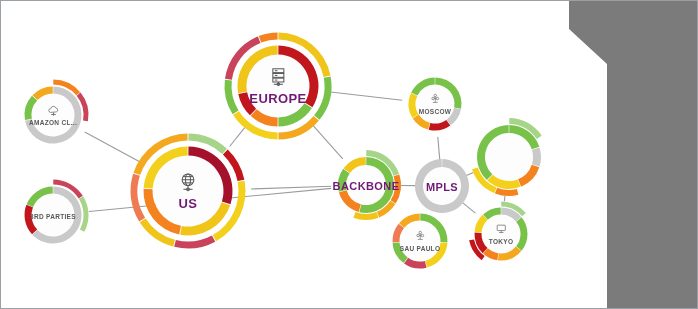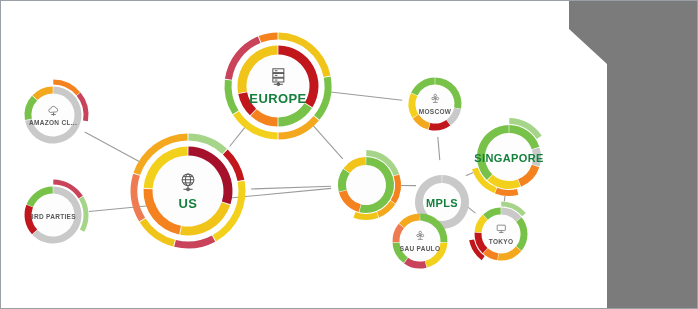--- a/index.html
+++ b/index.html
@@ -12,21 +12,21 @@
   
   #graph{position:absolute;left:0;top:0;width:698px;height:309px;}
   #edges{position:absolute;left:0;top:0;}
 
   .node{position:absolute;transform:translate(-50%,-50%);}
   .node svg{display:block;overflow:visible;}
   .node .hub{position:absolute;left:50%;top:50%;transform:translate(-50%,-50%);
              display:flex;flex-direction:column;align-items:center;justify-content:center;
              pointer-events:none;}
   .node .hub .ico{display:block;line-height:0;}
-  .node .label{color:#15803d;letter-spacing:.4px;text-align:center;
+  .node .label{color:#701a75;letter-spacing:.4px;text-align:center;
                white-space:nowrap;font-weight:bold;}
   .n-xl .label{font-size:13px;margin-top:2px;}
   .n-lg .label{font-size:11px;margin-top:2px;}
   .n-md .label{font-size:6.5px;margin-top:2px;color:#585858;letter-spacing:.3px;}
 
   
   #panel{position:absolute;right:0;top:0;width:128px;height:309px;
          background:#7b7b7b;
          clip-path:polygon(38px 0, 128px 0, 128px 309px, 38px 309px, 38px 63px, 0 28px, 0 0);
          }
@@ -156,22 +156,25 @@
             <circle cx="44" cy="44" r="19.5" fill="#fdfdfd"></circle>
             <path d="M 44.29320995525488 16.00153525776566 A 28 28 0 1 1 37.32106318779973 71.1917598374698 L 39.229330848428376 63.422685598192714 A 20 20 0 1 0 44.209435682324916 24.001096612689757 Z" fill="#79c24a"></path>
             <path d="M 36.753066737129416 71.0459231360939 A 28 28 0 0 1 16.95407686390609 51.24693326287058 L 24.681483474218634 49.17638090205041 A 20 20 0 0 0 38.82361909794958 63.31851652578136 Z" fill="#f4821f"></path>
             <path d="M 16.808240162530186 50.67893681220025 A 28 28 0 0 1 21.176421719600476 27.780127174405003 L 27.697444085428913 32.414376553146425 A 20 20 0 0 0 24.577314401807275 48.7706691515716 Z" fill="#79c24a"></path>
             <path d="M 21.5211106946488 27.305703500962743 A 28 28 0 0 1 43.706790044745105 16.00153525776566 L 43.79056431767508 24.001096612689757 A 20 20 0 0 0 27.943650496177714 32.075502500687676 Z" fill="#f0c419"></path>
             <path d="M 44.305428742443084 9.001332692754005 A 35 35 0 0 1 77.19132793221698 32.89433702582178 L 71.50138600097978 34.79816496425233 A 29 29 0 0 0 44.253069529452844 15.001104231139031 Z" fill="#a6d58a"></path>
             <path d="M 77.38009327618795 33.47529701735044 A 35 35 0 0 1 73.71400906701996 62.49534171528215 L 68.6201789412451 59.32471170694807 A 29 29 0 0 0 71.65779157169858 35.27953181437608 Z" fill="#f4821f"></path>
             <path d="M 73.38669525870446 63.01110574827347 A 35 35 0 0 1 57.16784920987779 76.4285020805143 L 54.91050363104159 70.86933029528328 A 29 29 0 0 0 68.34897607149799 59.75205904856945 Z" fill="#f4a81d"></path>
             <path d="M 56.599888284201796 76.65337371889211 A 35 35 0 0 1 31.40011171579821 76.65337371889211 L 33.56009256451851 71.0556525099392 A 29 29 0 0 0 54.43990743548149 71.05565250993918 Z" fill="#f0c419"></path>
           </svg>
-        </div>
-        <div class="node n-lg" style="left: 441px; top: 201px; width: 70px; height: 70px;">
+          <div class="hub">
+            <div class="label">BACKBONE</div>
+          </div>
+        </div>
+        <div class="node n-lg" style="left: 441px; top: 185px; width: 70px; height: 70px;">
           <svg width="70" height="70">
             <circle cx="35" cy="35" r="18.5" fill="#fdfdfd"></circle>
             <path d="M 35.28273817113863 8.00148042713117 A 27 27 0 1 1 34.71726182886135 8.00148042713117 L 34.801036101791325 16.001041782055268 A 19 19 0 1 0 35.19896389820867 16.001041782055268 Z" fill="#c9c9c9"></path>
           </svg>
           <div class="hub">
             <div class="label">MPLS</div>
           </div>
         </div>
         <div class="node n-md" style="left: 434px; top: 103px; width: 82px; height: 82px;">
           <svg width="82" height="82">
@@ -202,23 +205,20 @@
             <circle cx="48" cy="48" r="23.5" fill="#fdfdfd"></circle>
             <path d="M 48.33509709171986 16.00175458030361 A 32 32 0 0 1 78.32858912030675 37.793302102461766 L 70.74644184023006 40.34497657684632 A 24 24 0 0 0 48.251322818789895 24.00131593522771 Z" fill="#79c24a"></path>
             <path d="M 78.53569051252086 38.430694647805225 A 32 32 0 0 1 78.53569051252086 57.569305352194775 L 70.90176788439064 55.176979014146085 A 24 24 0 0 0 70.90176788439064 40.823020985853915 Z" fill="#c9c9c9"></path>
             <path d="M 78.32858912030675 58.206697897538234 A 32 32 0 0 1 60.090905178190944 77.62785871391984 L 57.06817888364321 70.22089403543987 A 24 24 0 0 0 70.74644184023006 55.65502342315368 Z" fill="#f4821f"></path>
             <path d="M 59.467774385449616 77.87457364791045 A 32 32 0 0 1 26.33996897015486 71.5551067878315 L 31.754976727616146 65.66633009087363 A 24 24 0 0 0 56.60083078908721 70.40593023593284 Z" fill="#f3d01c"></path>
             <path d="M 25.851418436146986 71.09632729914759 A 32 32 0 0 1 47.66490290828012 16.00175458030361 L 47.74867718121009 24.00131593522771 A 24 24 0 0 0 31.38856382711024 65.3222454743607 Z" fill="#79c24a"></path>
             <path d="M 48.34033488443658 9.001485000497318 A 39 39 0 0 1 80.74517471684212 26.816196451923844 L 75.70745552963564 30.07524315162787 A 33 33 0 0 0 48.28797567144634 15.001256538882345 Z" fill="#a6d58a"></path>
             <path d="M 57.368893656613295 85.85794278154944 A 39 39 0 0 1 33.960124483318005 84.38518785819409 L 36.120105332038314 78.78746664924114 A 33 33 0 0 0 55.92752540174971 80.03364389208029 Z" fill="#f4821f"></path>
             <path d="M 33.327253737564746 84.13461660400165 A 39 39 0 0 1 11.015377446958226 60.37488159979859 L 16.705319378195423 58.47105366136804 A 33 33 0 0 0 35.58459931640094 78.57544481877063 Z" fill="#f3d01c"></path>
           </svg>
-          <div class="hub">
-            <div class="label">SINGAPORE</div>
-          </div>
         </div>
         <div class="node n-md" style="left: 500px; top: 233px; width: 82px; height: 82px;">
           <svg width="82" height="82">
             <circle cx="41" cy="41" r="19" fill="#fdfdfd"></circle>
             <path d="M 41.27750227908051 14.501453011813929 A 26.5 26.5 0 0 1 61.24059475881802 23.895371275315313 L 55.894022558375525 28.413575089382967 A 19.5 19.5 0 0 0 41.20419979026679 21.501069197372512 Z" fill="#c9c9c9"></path>
             <path d="M 61.59436797860973 24.32300963717931 A 26.5 26.5 0 0 1 61.594367978609725 57.6769903628207 L 56.154346248410924 53.27174762547184 A 19.5 19.5 0 0 0 56.15434624841093 28.728252374528175 Z" fill="#79c24a"></path>
             <path d="M 61.24059475881801 58.104628724684694 A 26.5 26.5 0 0 1 37.954165511939024 67.3243782884105 L 38.75872556538909 60.37076892920773 A 19.5 19.5 0 0 0 55.89402255837552 53.58642491061704 Z" fill="#f4a81d"></path>
             <path d="M 37.40353733049093 67.25481777249325 A 26.5 26.5 0 0 1 23.062786803409484 60.506572808672956 L 27.80091859118811 55.35389319883481 A 19.5 19.5 0 0 0 38.35354633753106 60.31958288919315 Z" fill="#f4821f"></path>
             <path d="M 22.65820589243422 60.1266460446066 A 26.5 26.5 0 0 1 14.536317329003793 39.613097159561995 L 21.52672407228581 39.9794488532626 A 19.5 19.5 0 0 0 27.50320810952707 55.074324447918066 Z" fill="#c0161c"></path>
             <path d="M 14.57116635355186 39.059187776117746 A 26.5 26.5 0 0 1 22.658205892434207 21.873353955393412 L 27.50320810952706 26.925675552081945 A 19.5 19.5 0 0 0 21.552367694123067 39.57185515601117 Z" fill="#f3d01c"></path>

